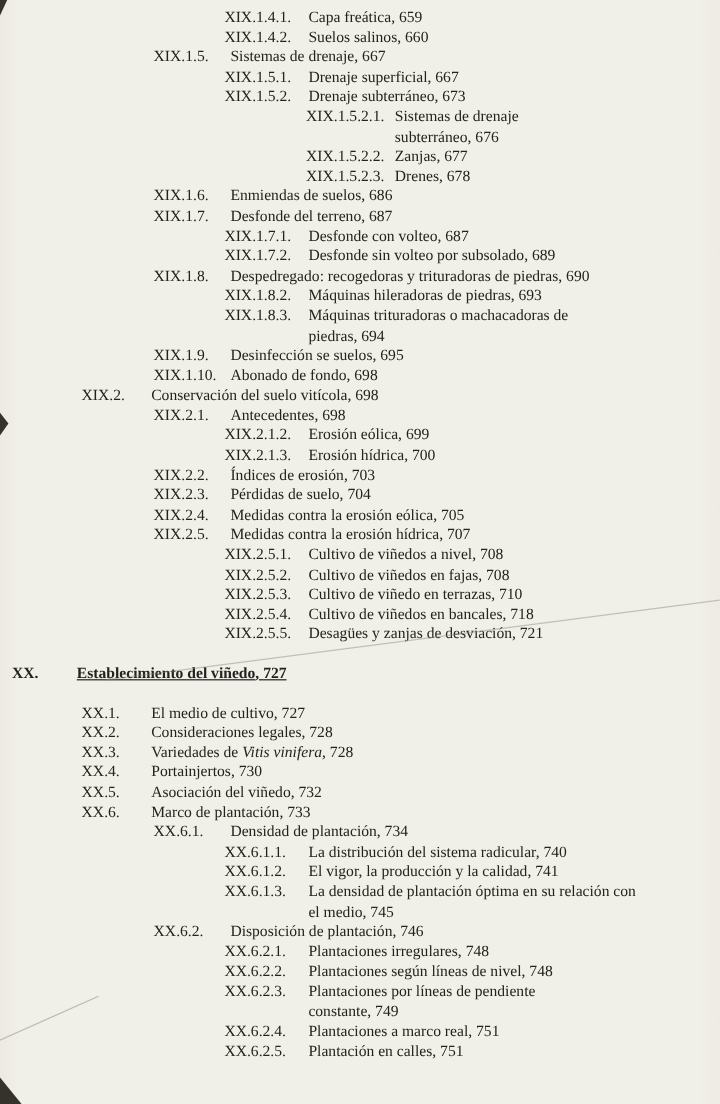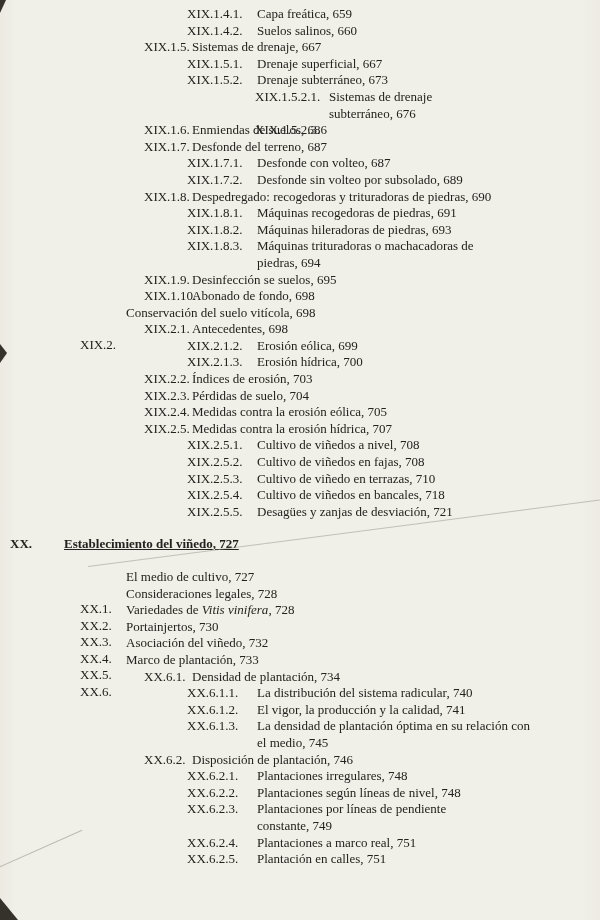--- a/index.html
+++ b/index.html
@@ -31,22 +31,22 @@
   .num {
     position: absolute;
     top: 0;
     white-space: nowrap;
   }
   .txt {
     display: block;
     white-space: pre-line;
   }
   .lv0 { padding-left: 64px; }  .lv0 .num { left: 10px; }
-  .lv1 { padding-left: 126px; } .lv1 .num { left: 80px; margin-top: 32px; }
-  .lv2 { padding-left: 192px; } .lv2 .num { left: 128px; margin-left: 16px; }
+  .lv1 { padding-left: 126px; } .lv1 .num { left: 68px; }
+  .lv2 { padding-left: 192px; } .lv2 .num { left: 128px; }
   .lv3 { padding-left: 257px; } .lv3 .num { left: 187px; }
   .lv4 { padding-left: 329px; } .lv4 .num { left: 255px; text-align: center; }
   .chapter {
     font-weight: bold;
     margin: 16px 0 16px 0;
     text-decoration: underline;
   }
   
   .artifact { position: absolute; pointer-events: none; }
   .art-tl {
@@ -104,45 +104,46 @@
       <div class="entry lv3">
         <span class="num">XIX.1.5.2.</span>
         <span class="txt"><span>Drenaje subterráneo</span>, <span>673</span></span>
       </div>
       <div class="entry lv4">
         <span class="num">XIX.1.5.2.1.</span>
         <span class="txt"><span>Sistemas de drenaje
 subterráneo</span>, <span>676</span></span>
       </div>
       <div class="entry lv4">
+        <span class="num">XIX.1.5.2.2.</span>
+        <span class="txt"><span>Zanjas</span>, <span>677</span></span>
+      </div>
+      <div class="entry lv4">
         <span class="num">XIX.1.5.2.3.</span>
+        <span class="txt"><span>Drenes</span>, <span>678</span></span>
       </div>
       <div class="entry lv2">
         <span class="num">XIX.1.6.</span>
         <span class="txt"><span>Enmiendas de suelos</span>, <span>686</span></span>
       </div>
       <div class="entry lv2">
         <span class="num">XIX.1.7.</span>
         <span class="txt"><span>Desfonde del terreno</span>, <span>687</span></span>
       </div>
       <div class="entry lv3">
         <span class="num">XIX.1.7.1.</span>
         <span class="txt"><span>Desfonde con volteo</span>, <span>687</span></span>
       </div>
       <div class="entry lv3">
         <span class="num">XIX.1.7.2.</span>
         <span class="txt"><span>Desfonde sin volteo por subsolado</span>, <span>689</span></span>
       </div>
       <div class="entry lv2">
         <span class="num">XIX.1.8.</span>
         <span class="txt"><span>Despedregado: recogedoras y trituradoras de piedras</span>, <span>690</span></span>
-      </div>
-      <div class="entry lv3">
-        <span class="num">XIX.1.8.1.</span>
-        <span class="txt"><span>Máquinas recogedoras de piedras</span>, <span>691</span></span>
       </div>
       <div class="entry lv3">
         <span class="num">XIX.1.8.2.</span>
         <span class="txt"><span>Máquinas hileradoras de piedras</span>, <span>693</span></span>
       </div>
       <div class="entry lv3">
         <span class="num">XIX.1.8.3.</span>
         <span class="txt"><span>Máquinas trituradoras o machacadoras de
 piedras</span>, <span>694</span></span>
       </div>

